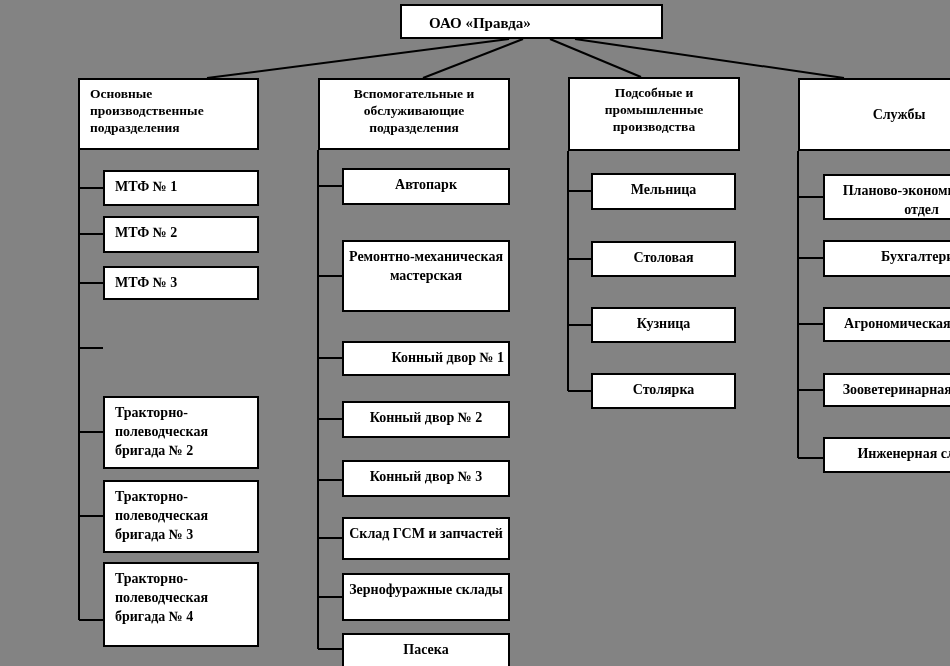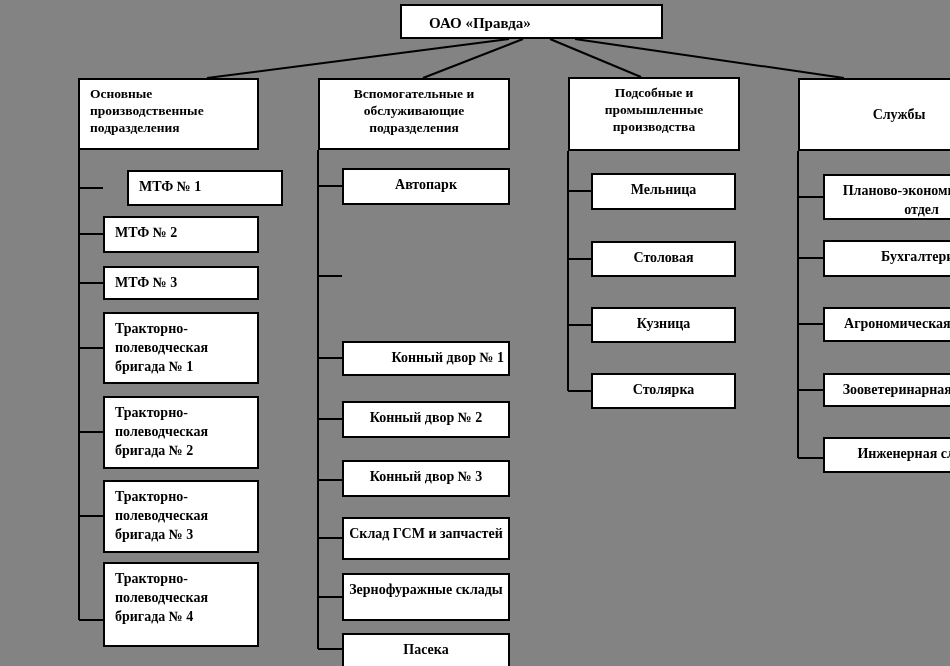--- a/index.html
+++ b/index.html
@@ -46,30 +46,30 @@
     <path d="M318 150 V649 M318 186 H342 M318 276 H342 M318 358 H342 M318 419 H342 M318 480 H342 M318 538 H342 M318 597 H342 M318 649 H342"></path>
 
     <path d="M568 151 V391 M568 191 H591 M568 259 H591 M568 325 H591 M568 391 H591"></path>
 
     <path d="M798 151 V458 M798 197 H823 M798 258 H823 M798 324 H823 M798 390 H823 M798 458 H823"></path>
   </svg>
 
   <div class="box root" style="left:400px;top:4px;width:263px;height:35px;">ОАО «Правда»</div>
 
   <div class="box hdr left" style="left:78px;top:78px;width:181px;height:72px;">Основные производственные подразделения</div>
-  <div class="box itm left" style="left:103px;top:170px;width:156px;height:36px;margin-left:24px;">МТФ № 1</div>
+  <div class="box itm left" style="left:103px;top:170px;width:156px;height:36px;">МТФ № 1</div>
   <div class="box itm left" style="left:103px;top:216px;width:156px;height:37px;">МТФ № 2</div>
   <div class="box itm left" style="left:103px;top:266px;width:156px;height:34px;">МТФ № 3</div>
-  <div class="box itm left" style="left:103px;top:312px;width:156px;height:72px;">Тракторно-полеводческая бригада № 1</div>
   <div class="box itm left" style="left:103px;top:396px;width:156px;height:73px;">Тракторно-полеводческая бригада № 2</div>
   <div class="box itm left" style="left:103px;top:480px;width:156px;height:73px;">Тракторно-полеводческая бригада № 3</div>
   <div class="box itm left" style="left:103px;top:562px;width:156px;height:85px;">Тракторно-полеводческая бригада № 4</div>
 
   <div class="box hdr center" style="left:318px;top:78px;width:192px;height:72px;">Вспомогательные и обслуживающие подразделения</div>
   <div class="box itm center" style="left:342px;top:168px;width:168px;height:37px;">Автопарк</div>
+  <div class="box itm center" style="left:342px;top:240px;width:168px;height:72px;">Ремонтно-механическая мастерская</div>
   <div class="box itm center nowrap" style="left:342px;top:341px;width:168px;height:35px;text-align:right;">Конный двор № 1</div>
   <div class="box itm center nowrap" style="left:342px;top:401px;width:168px;height:37px;">Конный двор № 2</div>
   <div class="box itm center nowrap" style="left:342px;top:460px;width:168px;height:37px;">Конный двор № 3</div>
   <div class="box itm center" style="left:342px;top:517px;width:168px;height:43px;">Склад ГСМ и запчастей</div>
   <div class="box itm center" style="left:342px;top:573px;width:168px;height:48px;">Зернофуражные склады</div>
   <div class="box itm center" style="left:342px;top:633px;width:168px;height:39px;">Пасека</div>
 
   <div class="box hdr center" style="left:568px;top:77px;width:172px;height:74px;">Подсобные и промышленные производства</div>
   <div class="box itm center" style="left:591px;top:173px;width:145px;height:37px;">Мельница</div>
   <div class="box itm center" style="left:591px;top:241px;width:145px;height:36px;">Столовая</div>

